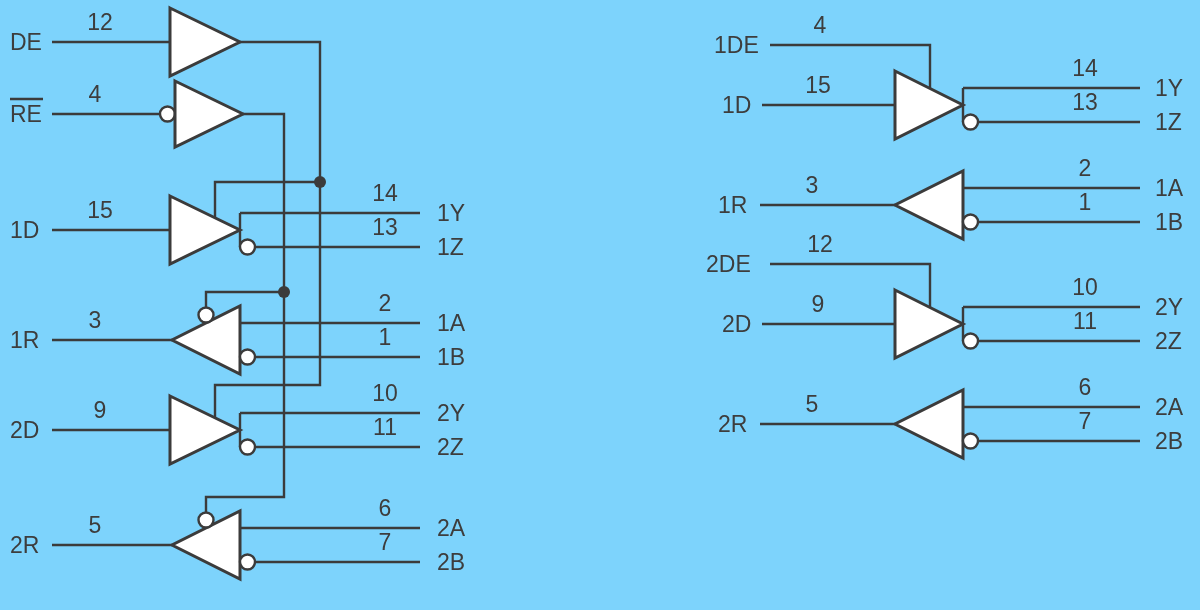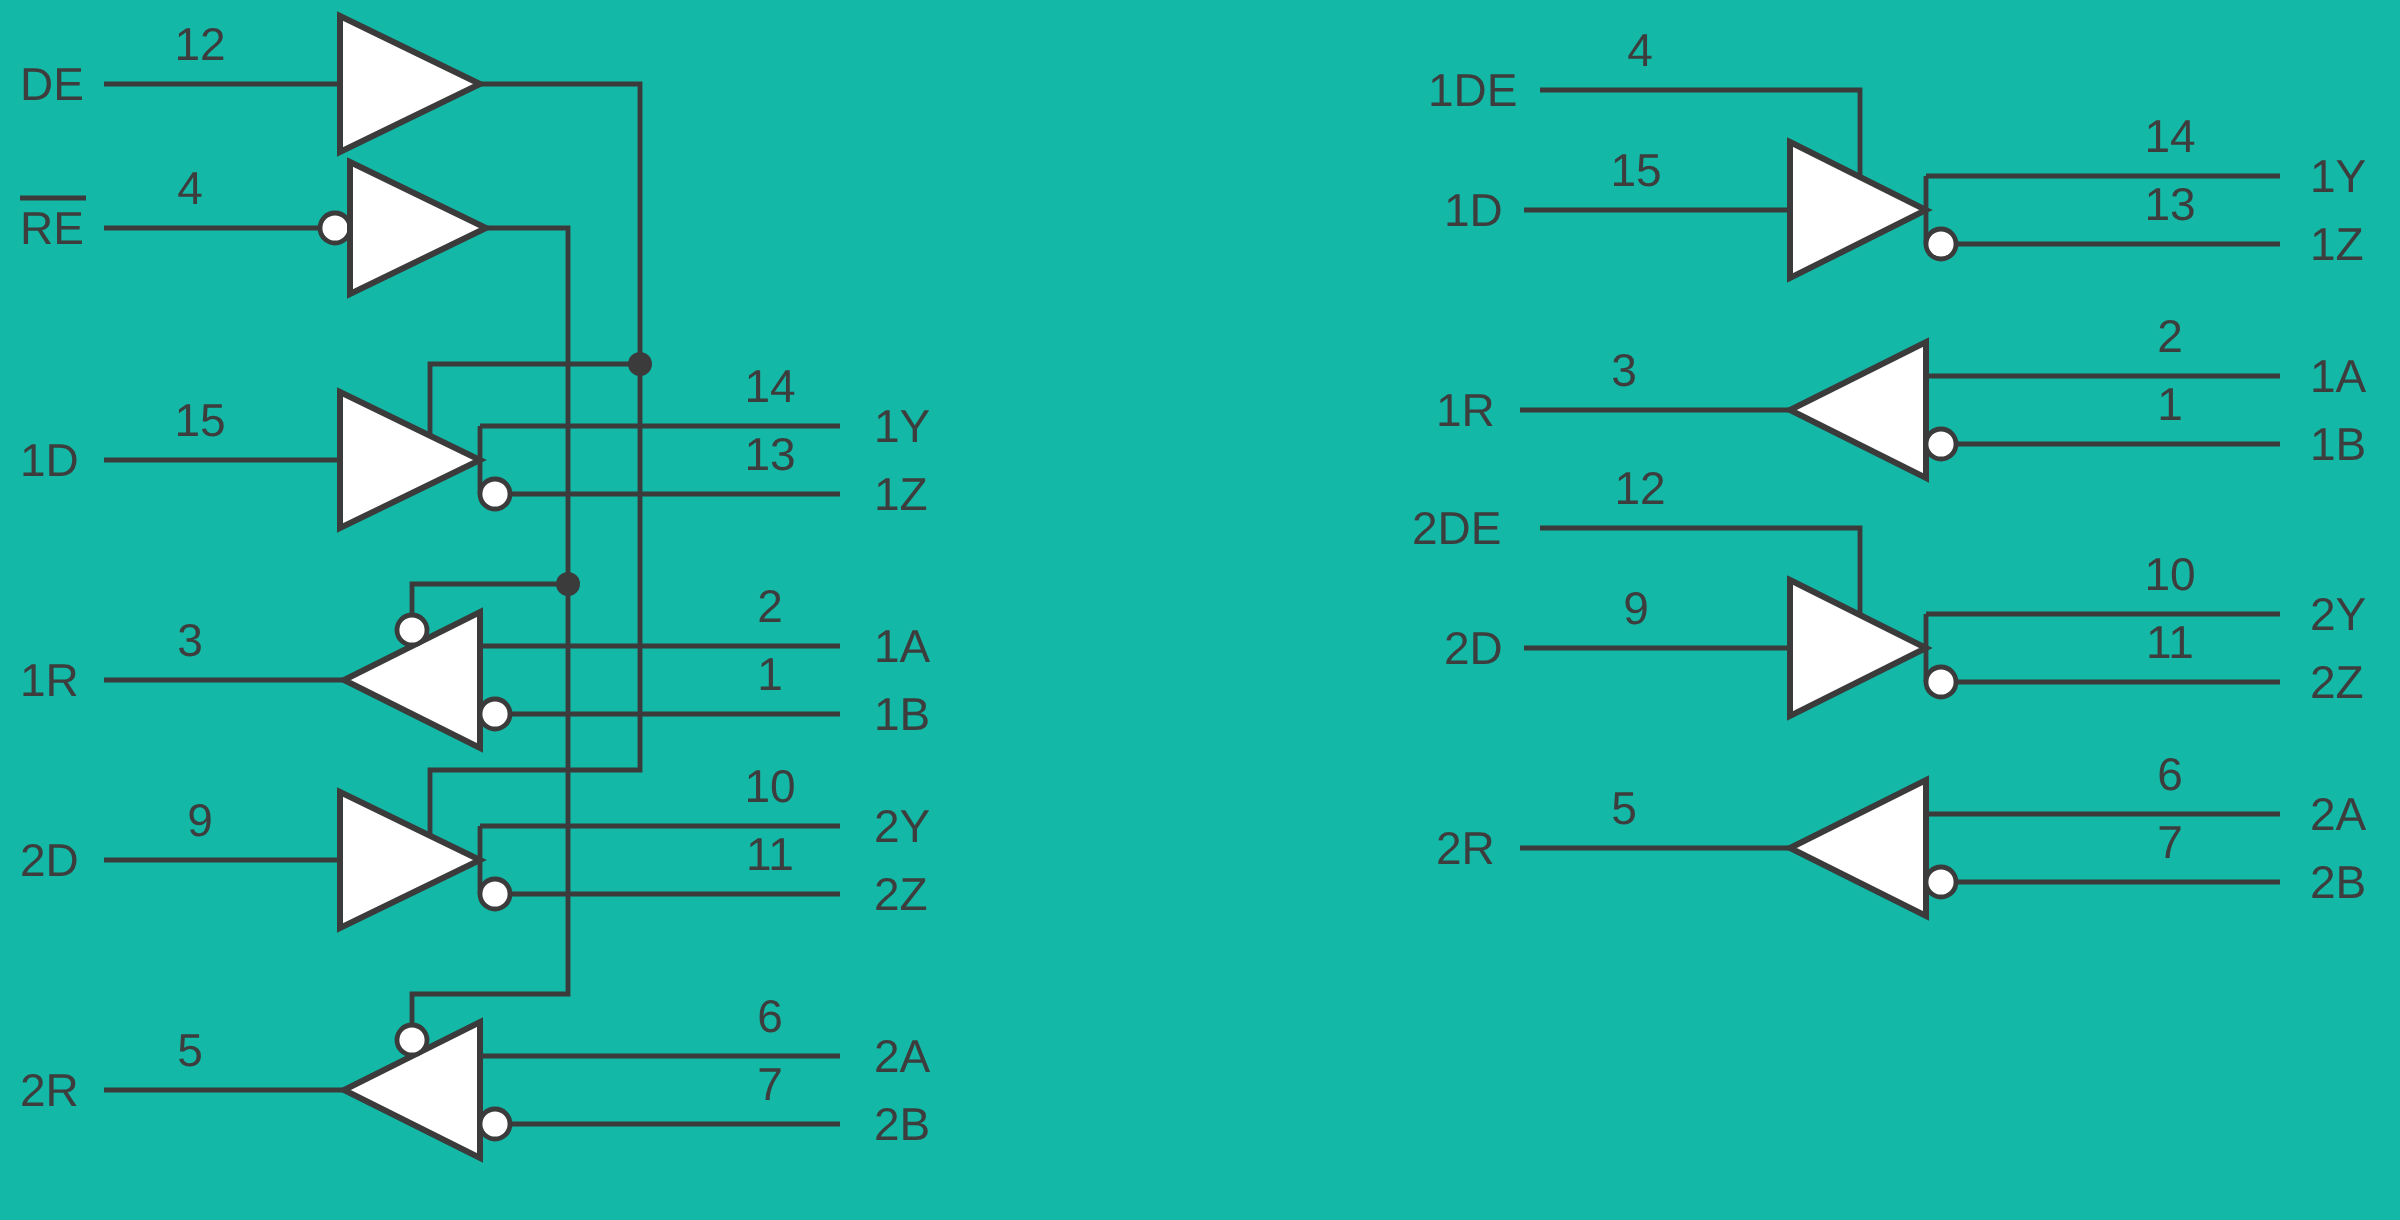--- a/index.html
+++ b/index.html
@@ -1,16 +1,16 @@
 <!DOCTYPE html>
 <html><head>
 <meta charset="utf-8">
 <style>
   html,body{margin:0;padding:0;background:#ffffff;}
-  .canvas{width:1200px;height:610px;background:#14b8a6;overflow:hidden;}
+  .canvas{width:1200px;height:610px;background:#7dd3fc;overflow:hidden;}
   svg{display:block;}
   svg text{font-family:"Liberation Sans","DejaVu Sans",sans-serif;font-size:23px;fill:#3d3d3d;}
   svg text.pin{text-anchor:middle;}
   .wire{stroke:#3b3b3b;stroke-width:2.4;fill:none;}
   .tri{stroke:#3b3b3b;stroke-width:3;fill:#ffffff;stroke-linejoin:miter;}
   .bubble{stroke:#3b3b3b;stroke-width:2.4;fill:#ffffff;}
   .dot{fill:#3b3b3b;stroke:none;}
 </style>
 </head>
 <body>

